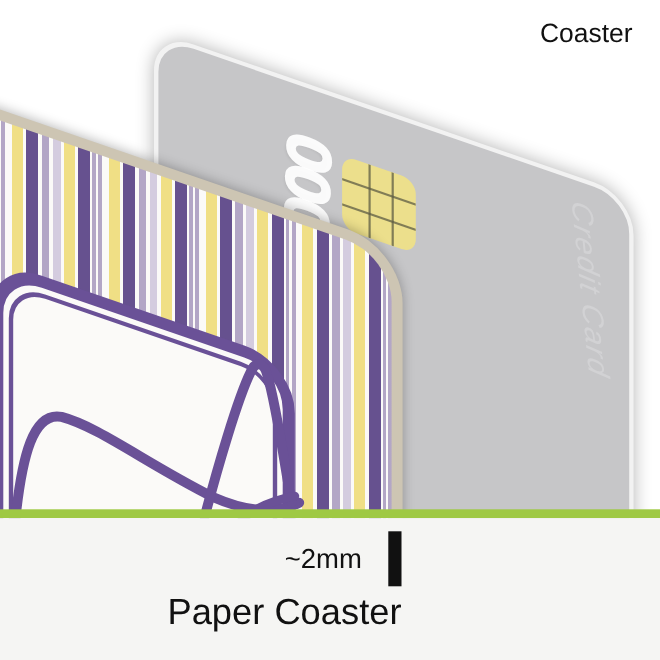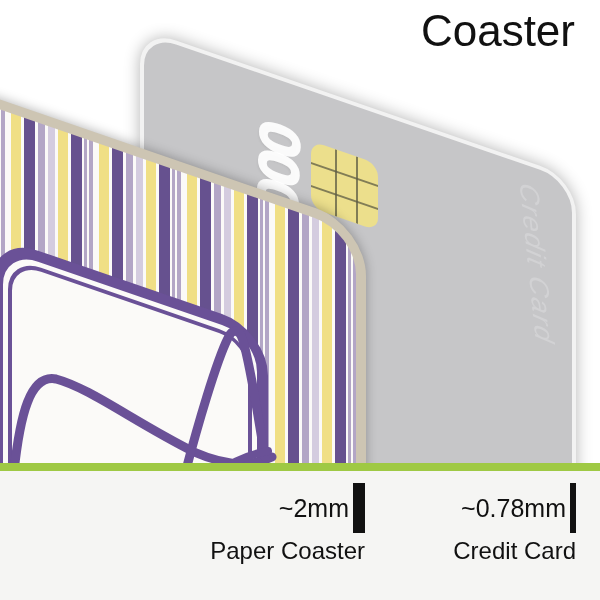--- a/index.html
+++ b/index.html
@@ -100,30 +100,30 @@
     position:absolute;left:0;top:463px;width:600px;height:8px;
     background:var(--surface-green);z-index:4;
   }
   .footer{
     position:absolute;left:0;top:471px;width:600px;height:129px;
     background:var(--footer-bg);z-index:5;
   }
   .measure-group{position:absolute;top:12px;display:flex;flex-direction:column;align-items:flex-end;}
   .measure-group.coaster-group{right:235px;}
   .measure-group.card-group{right:24px;}
-  .measure-row{display:flex;align-items:center;gap:4px;}
+  .measure-row{display:flex;align-items:center;gap:24px;}
   .measure-value{font-size:25px;color:var(--text-color);white-space:nowrap;}
   .measure-bar{height:50px;background:var(--text-color);}
   .bar-thick{width:12px;}
   .bar-thin{width:6px;}
-  .measure-label{font-size:24px;color:var(--text-color);margin-top:4px;white-space:nowrap;}
+  .measure-label{font-size:33px;color:var(--text-color);margin-top:4px;white-space:nowrap;}
   
   .title{
     position:absolute;top:12px;right:25px;text-align:right;
-    font-size:44px;line-height:37px;color:var(--text-color);z-index:6;
+    font-size:24px;line-height:37px;color:var(--text-color);z-index:6;
   }
 </style>
 </head>
 <body>
 
 <div class="stage">
 
   <div class="card">
     <div class="chip">
       <div class="chip-line-v v1"></div>
@@ -152,26 +152,19 @@
   <div class="surface-line"></div>
 
   <div class="footer">
     <div class="measure-group coaster-group">
       <div class="measure-row">
         <span class="measure-value">~2mm</span>
         <span class="measure-bar bar-thick"></span>
       </div>
       <span class="measure-label">Paper Coaster</span>
     </div>
-    <div class="measure-group card-group">
-      <div class="measure-row">
-        <span class="measure-value">~0.78mm</span>
-        <span class="measure-bar bar-thin"></span>
-      </div>
-      <span class="measure-label">Credit Card</span>
-    </div>
   </div>
 
   <div class="title">
     <div>Coaster</div>
   </div>
 
 </div>
 
 </body></html>

